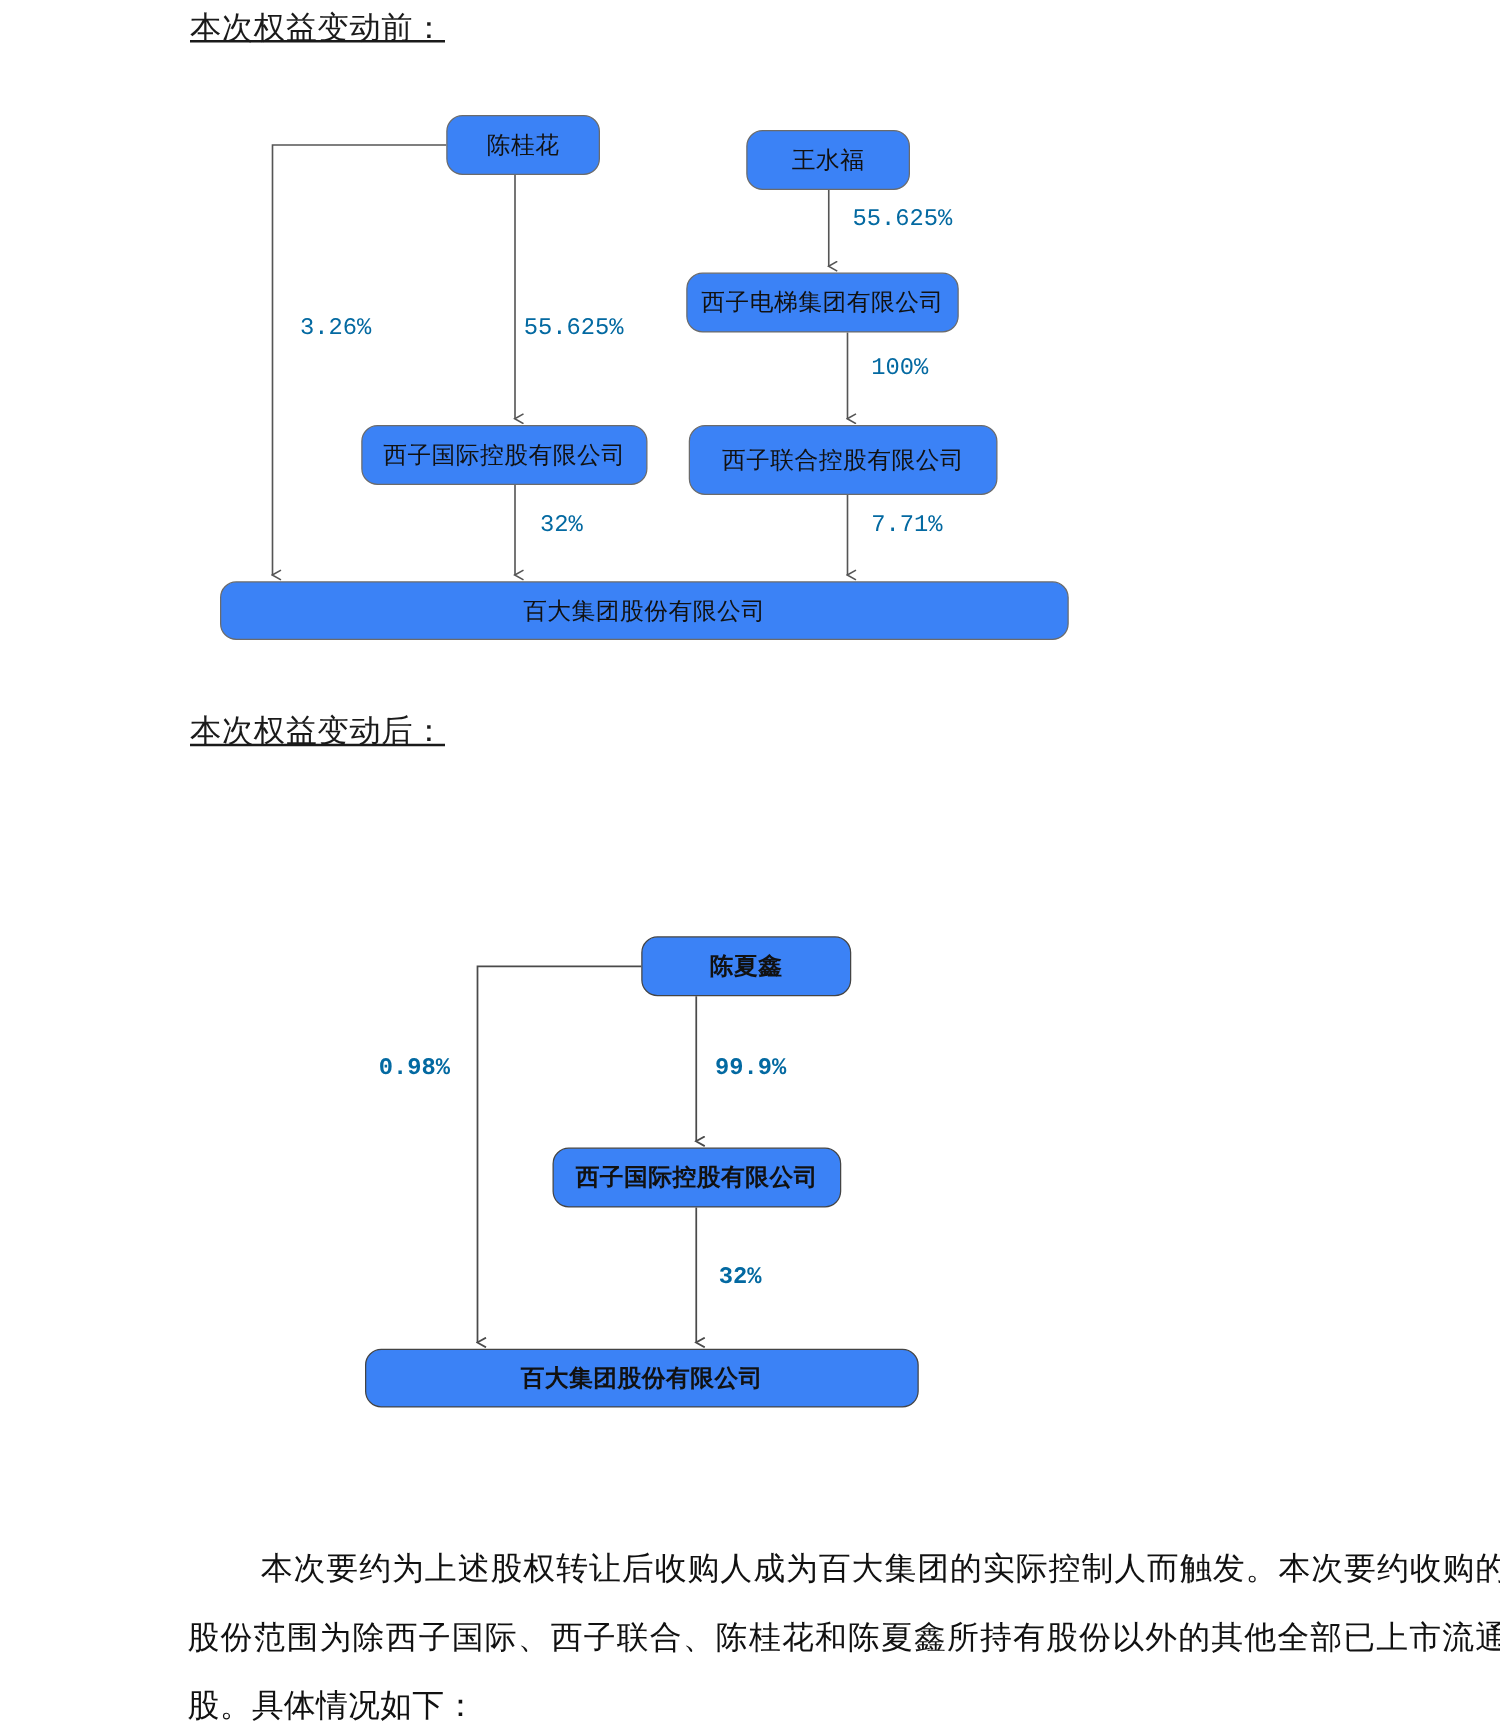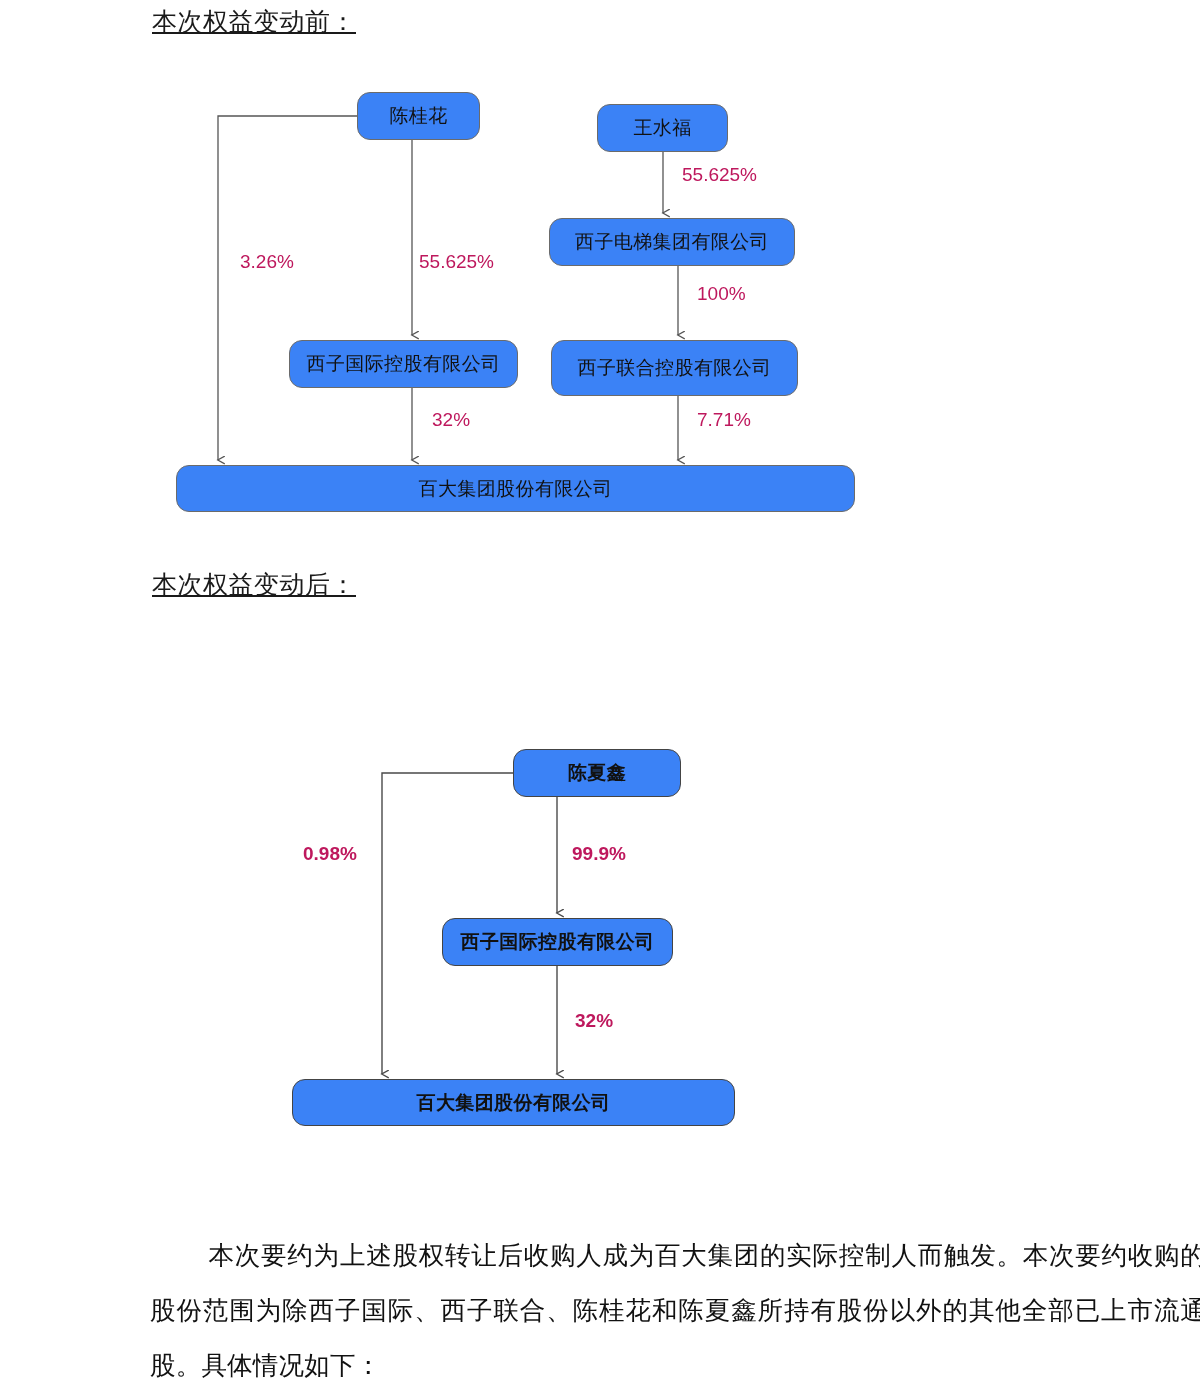--- a/index.html
+++ b/index.html
@@ -68,35 +68,35 @@
   .node.d2 {
     font-size: 19px;
     font-weight: bold;
     border-color: #444444;
     border-width: 1.5px;
   }
 
   
   #node-chenguihua       { left: 357px; top: 92px;  width: 123px; height: 48px; }
   #node-wangshuifu       { left: 597px; top: 92px;  width: 131px; height: 48px; margin-top: 12px; }
-  #node-xizi-elevator    { left: 549px; top: 218px; width: 246px; height: 48px; }
+  #node-xizi-elevator    { left: 549px; top: 218px; width: 218px; height: 48px; }
   #node-xizi-intl-1      { left: 289px; top: 340px; width: 229px; height: 48px; }
   #node-xizi-united      { left: 551px; top: 340px; width: 247px; height: 56px; }
   #node-baida-1          { left: 176px; top: 465px; width: 679px; height: 47px; }
 
   
   #node-chenxiaxin       { left: 513px; top: 749px;  width: 168px; height: 48px; }
   #node-xizi-intl-2      { left: 442px; top: 918px;  width: 231px; height: 48px; }
   #node-baida-2          { left: 292px; top: 1079px; width: 443px; height: 47px; }
 
   
   .edge-label {
     position: absolute;
-    font-family: Liberation Sans, sans-serif;
-    color: #be185d;
+    font-family: Liberation Mono, monospace;
+    color: #0369a1;
     white-space: nowrap;
   }
   .edge-label.d1 {
     font-size: 19px;
     font-weight: normal;
   }
   .edge-label.d2 {
     font-size: 19px;
     font-weight: bold;
   }

